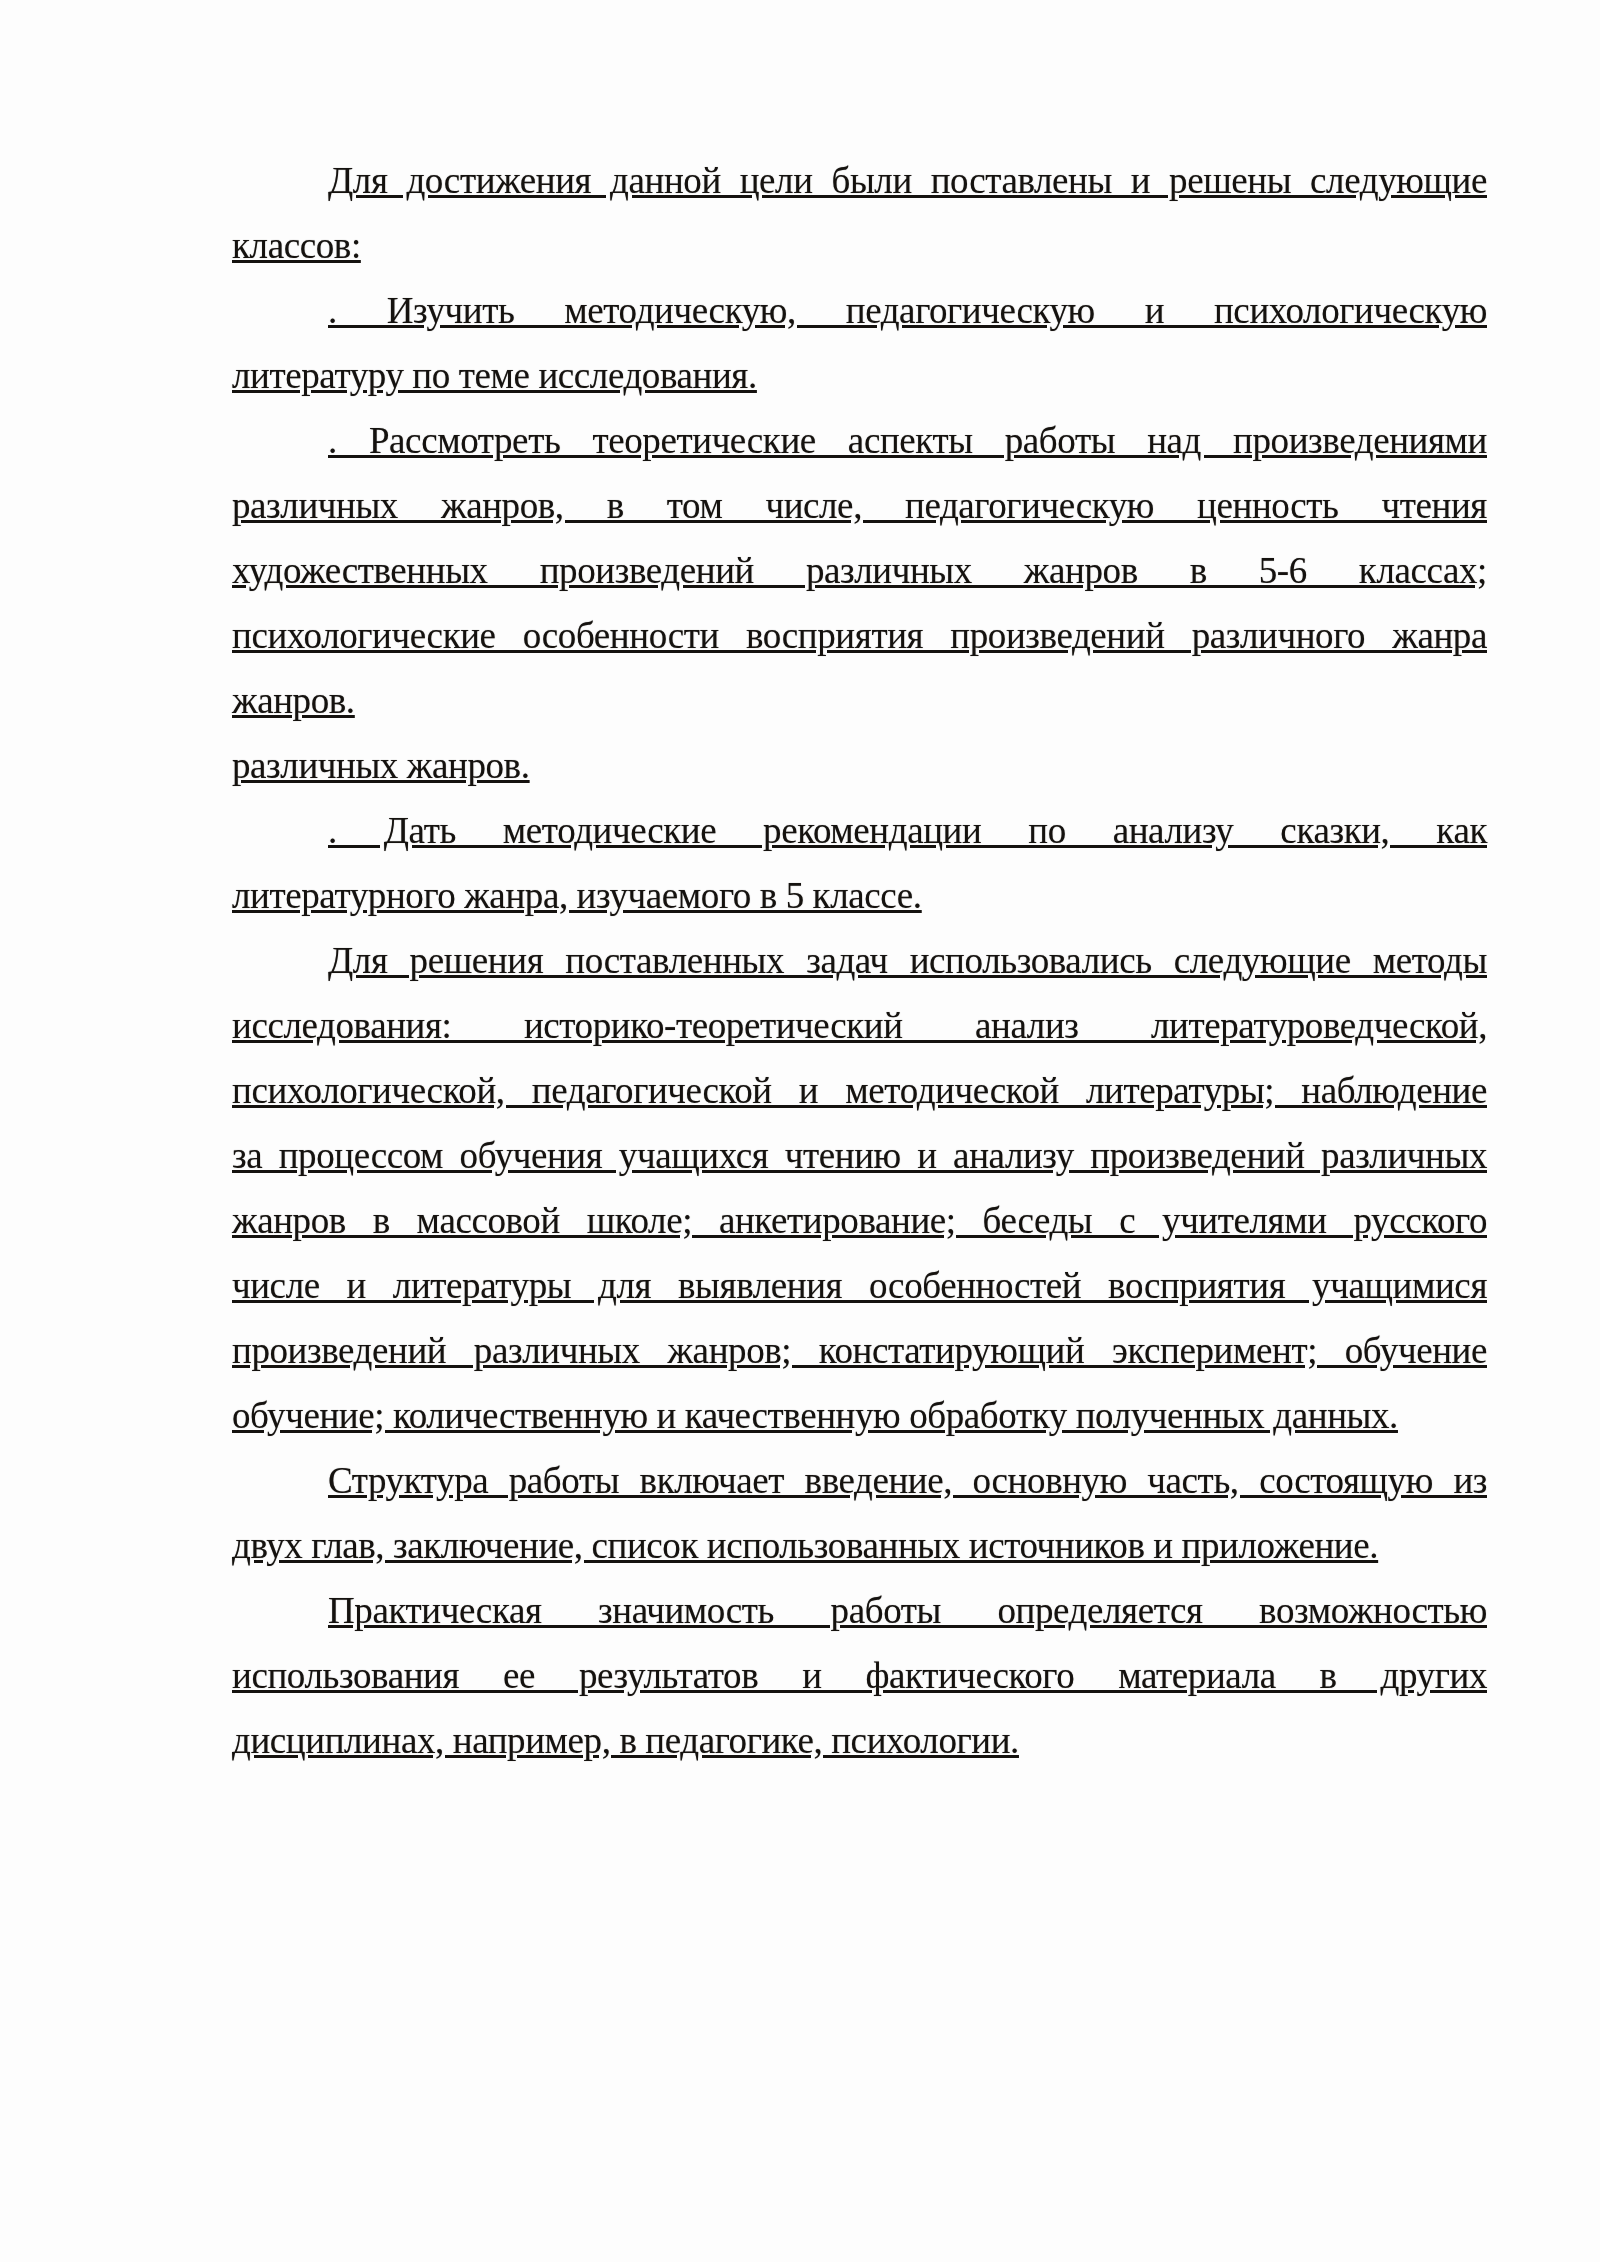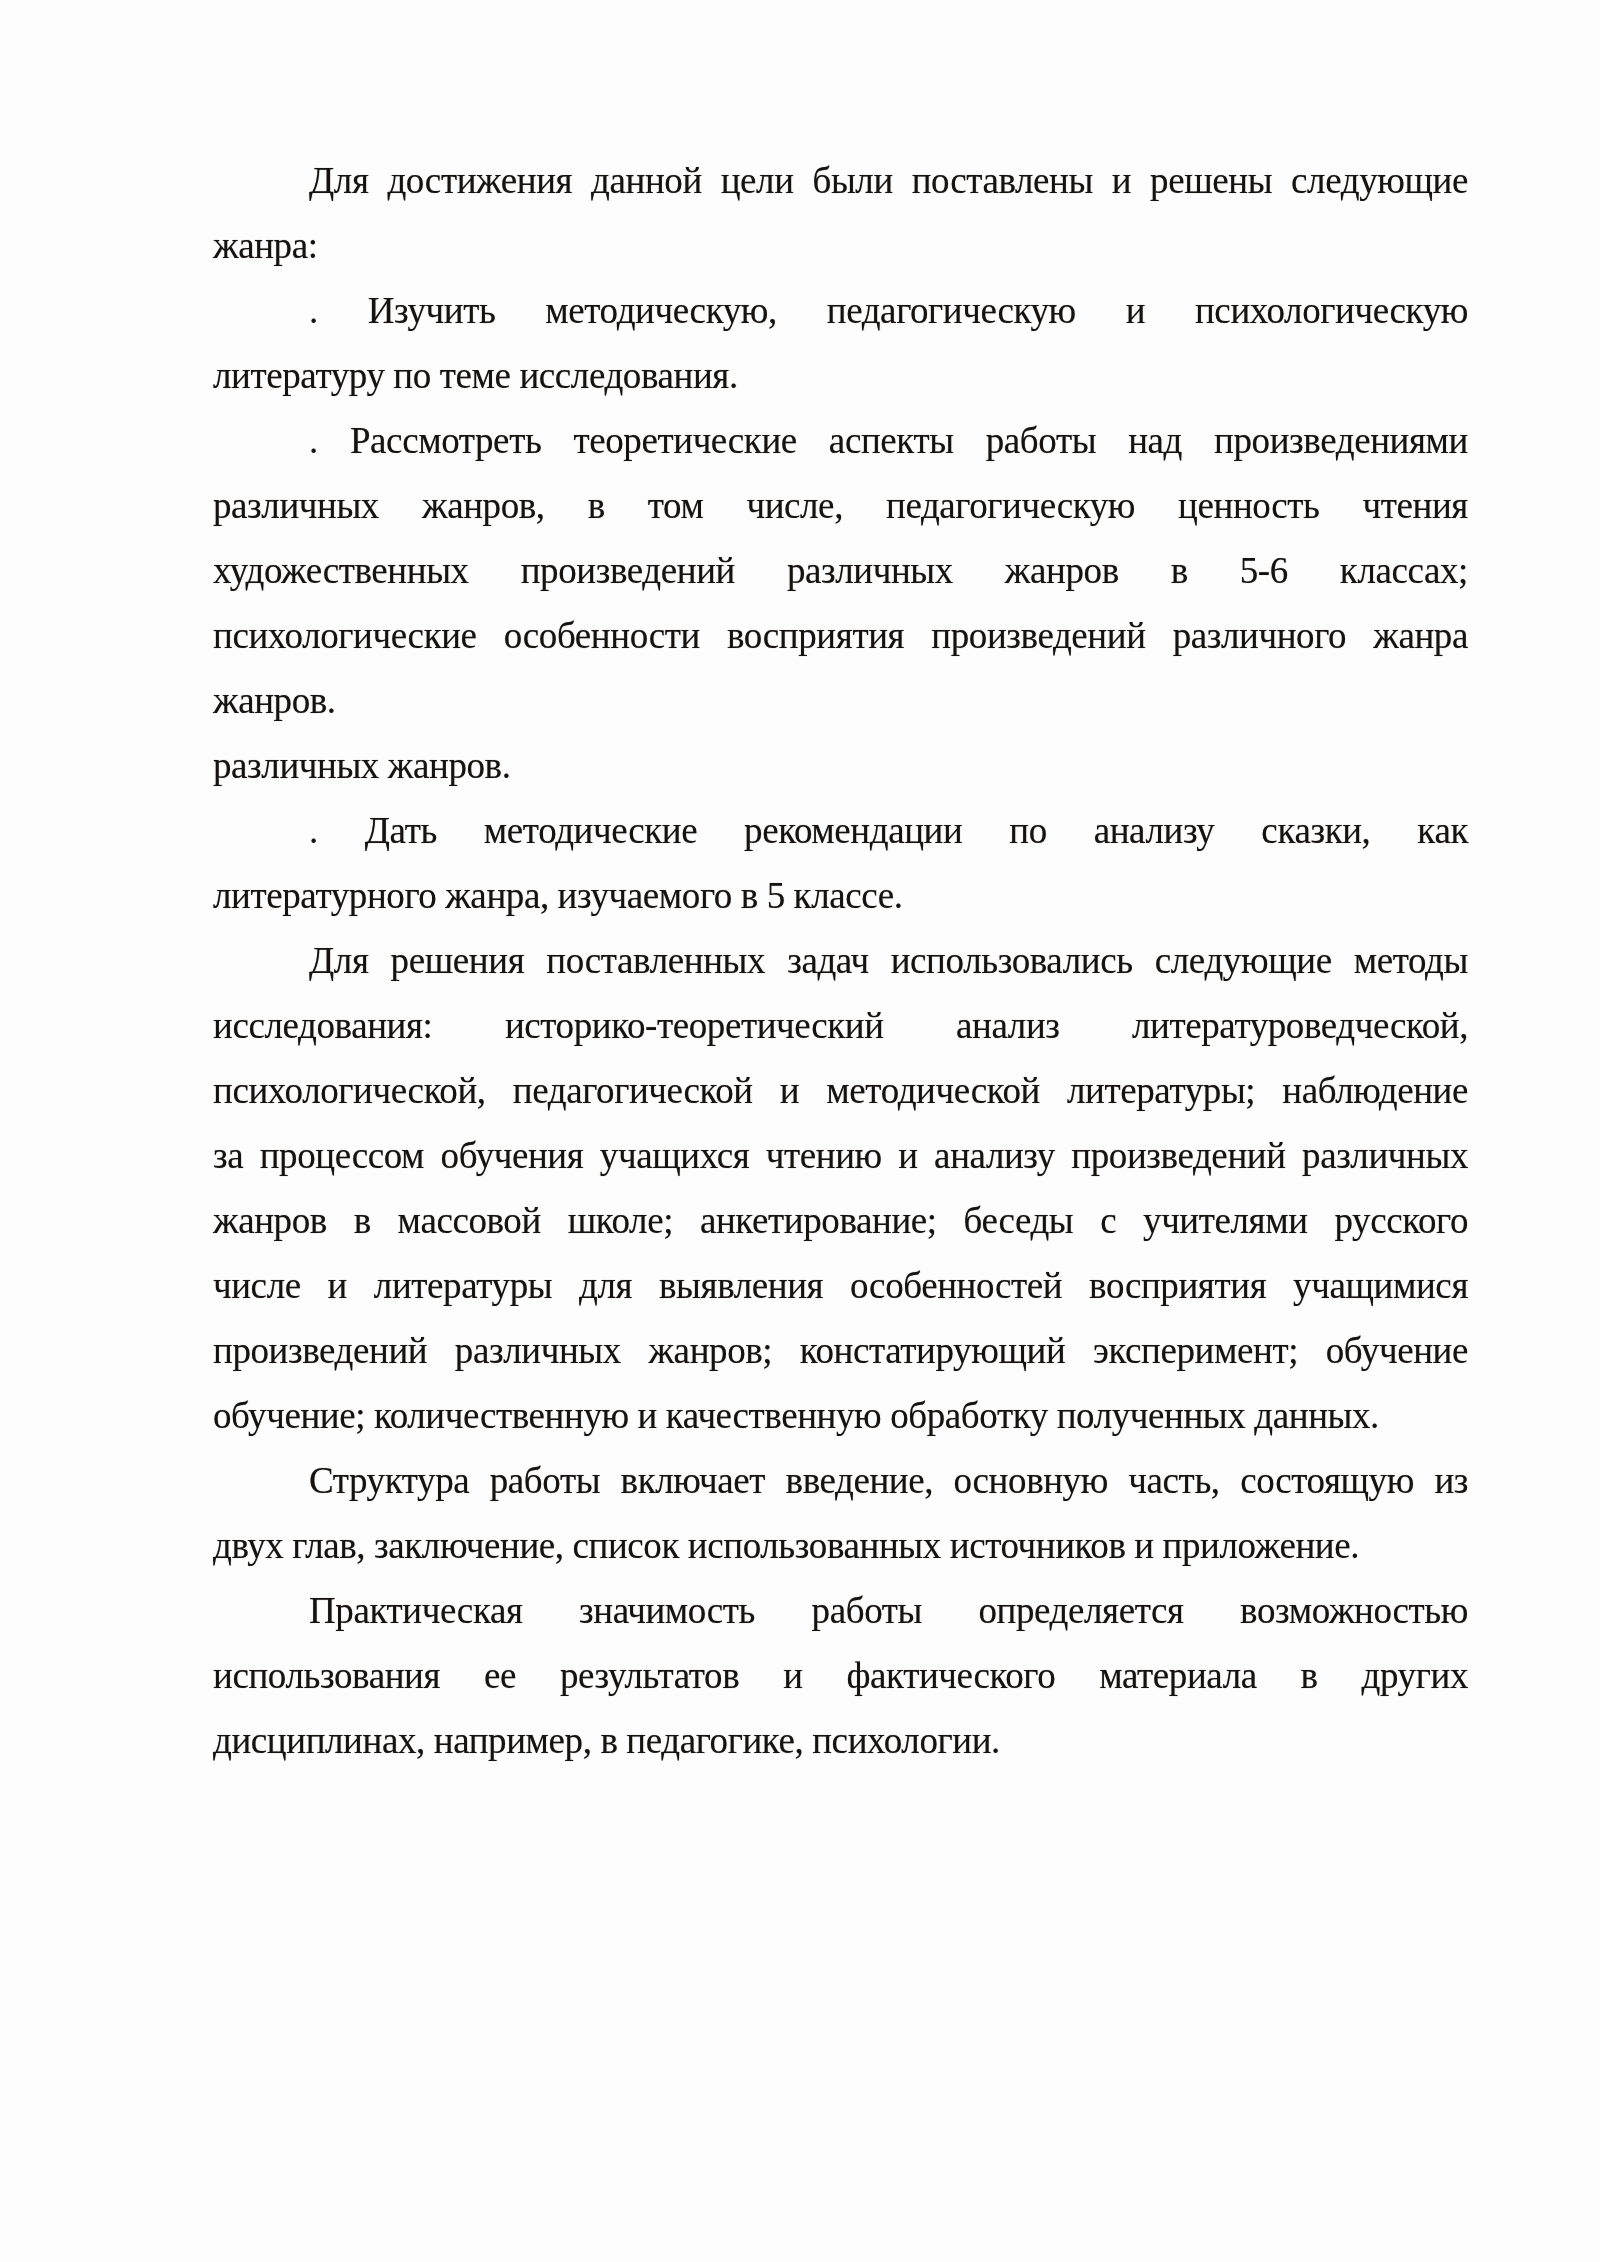--- a/index.html
+++ b/index.html
@@ -14,48 +14,49 @@
     position:relative;
     overflow:hidden;
     font-family:"Liberation Serif","DejaVu Serif",serif;
   }
   .page{
     position:absolute;inset:0;
     background:var(--page-bg);
   }
   .page-text{
     position:absolute;
-    left:213px;top:148px;
+    left:232px;top:148px;
     width:1255px;
     font-size:37px;
     line-height:65px;
     color:var(--ink);
     letter-spacing:-0.4px;
     text-shadow:0 0 1px rgba(25,22,18,0.45);
+    text-decoration:underline;
   }
   .line{
     text-align:justify;
     text-align-last:justify;
     white-space:normal;
   }
   .line.last{
     text-align:left;
     text-align-last:left;
   }
   .line.indent{
     padding-left:96px;
   }
 </style>
 </head>
 <body>
 
 <div class="page">
   <div class="page-text">
     <div class="line indent">Для достижения данной цели были поставлены и решены следующие</div>
-    <div class="line last">жанра:</div>
+    <div class="line last">классов:</div>
     <div class="line indent">. Изучить методическую, педагогическую и психологическую</div>
     <div class="line last">литературу по теме исследования.</div>
     <div class="line indent">. Рассмотреть теоретические аспекты работы над произведениями</div>
     <div class="line">различных жанров, в том числе, педагогическую ценность чтения</div>
     <div class="line">художественных произведений различных жанров в 5-6 классах;</div>
     <div class="line">психологические особенности восприятия произведений различного жанра</div>
     <div class="line last">жанров.</div>
     <div class="line last">различных жанров.</div>
     <div class="line indent">. Дать методические рекомендации по анализу сказки, как</div>
     <div class="line last">литературного жанра, изучаемого в 5 классе.</div>

